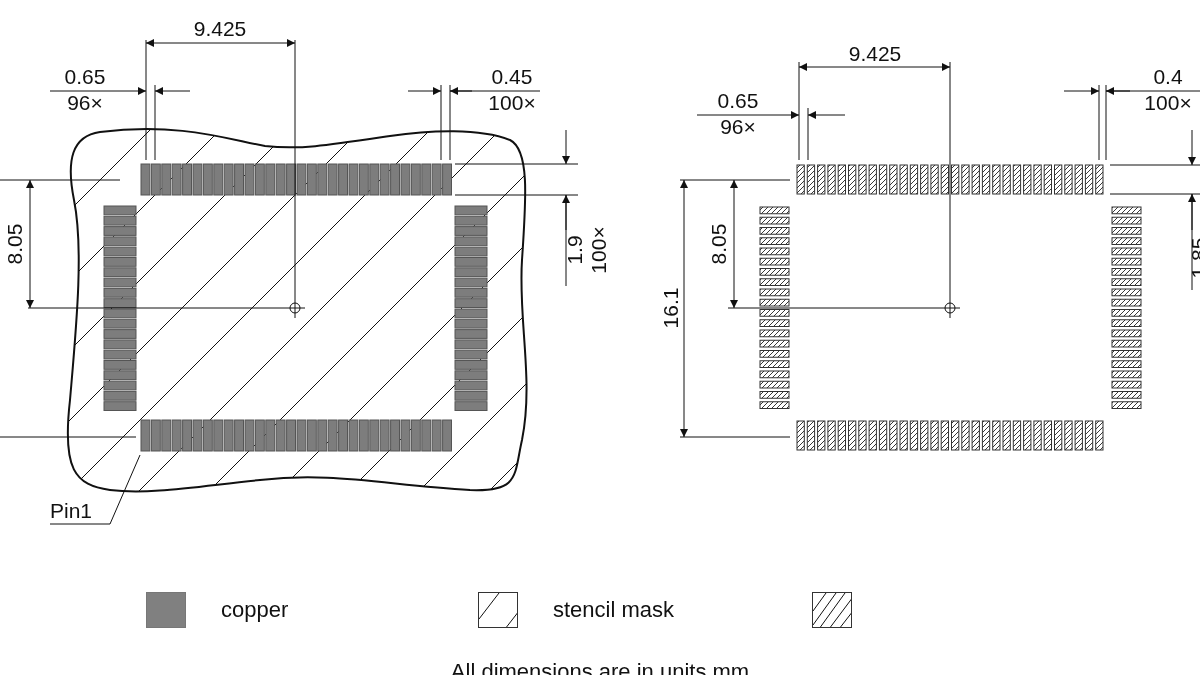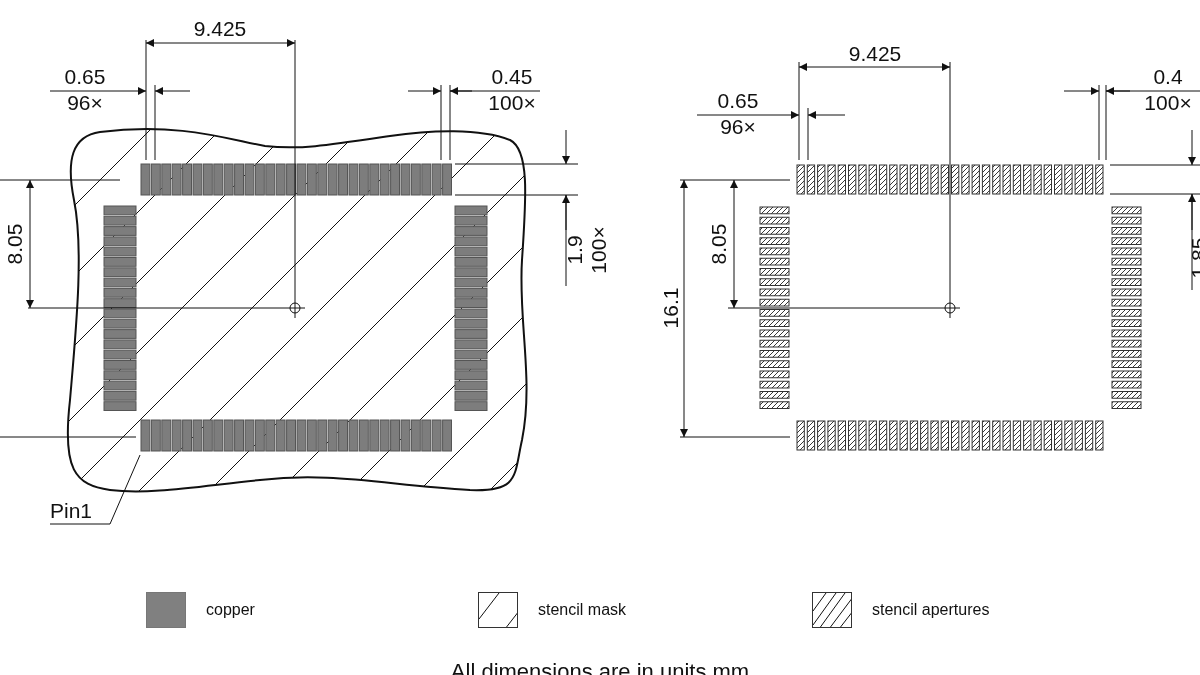--- a/index.html
+++ b/index.html
@@ -1,21 +1,21 @@
 <!DOCTYPE html>
 <html><head>
 <meta charset="utf-8">
 <style>
   html, body { margin:0; padding:0; background:#ffffff; }
   body { width:1200px; height:675px; overflow:hidden; position:relative; font-family:"Liberation Sans", sans-serif; }
   svg { position:absolute; left:0; top:0; }
   .dimtext { font-family:"Liberation Sans", sans-serif; font-size:21px; fill:#111; }
   .legend { position:absolute; top:592px; display:flex; align-items:center; }
   .legend .sw { width:40px; height:36px; border:1px solid #333; box-sizing:border-box; position:relative; overflow:hidden; }
-  .legend .lbl { font-size:16px; color:#111; margin-left:20px; }
+  .legend .lbl { font-size:22px; color:#111; margin-left:35px; }
   .footer { position:absolute; top:659px; left:0; width:1200px; text-align:center; font-size:22px; color:#111; }
 </style>
 </head>
 <body>
 
 <svg width="1200" height="675" viewBox="0 0 1200 675">
   <defs>
     <pattern id="maskHatch" patternUnits="userSpaceOnUse" width="70" height="70" patternTransform="rotate(0)">
       <line x1="0" y1="70" x2="70" y2="0" stroke="#111" stroke-width="1"></line>
     </pattern>
@@ -369,16 +369,15 @@
 <div class="legend" style="left:812px;">
   <div class="sw">
     <svg width="40" height="36" style="position:absolute;left:0;top:0;">
       <line x1="0" y1="18" x2="13" y2="0" stroke="#111"></line>
         <line x1="0" y1="32" x2="23" y2="0" stroke="#111"></line>
       <line x1="6" y1="36" x2="32" y2="0" stroke="#111"></line>
         <line x1="16" y1="36" x2="40" y2="4" stroke="#111"></line>
       <line x1="26" y1="36" x2="40" y2="18" stroke="#111"></line>
     </svg>
   </div>
-  <span class="lbl">stencil apertures</span>
 </div>
 
 <div class="footer">All dimensions are in units mm</div>
 
 </body></html>

